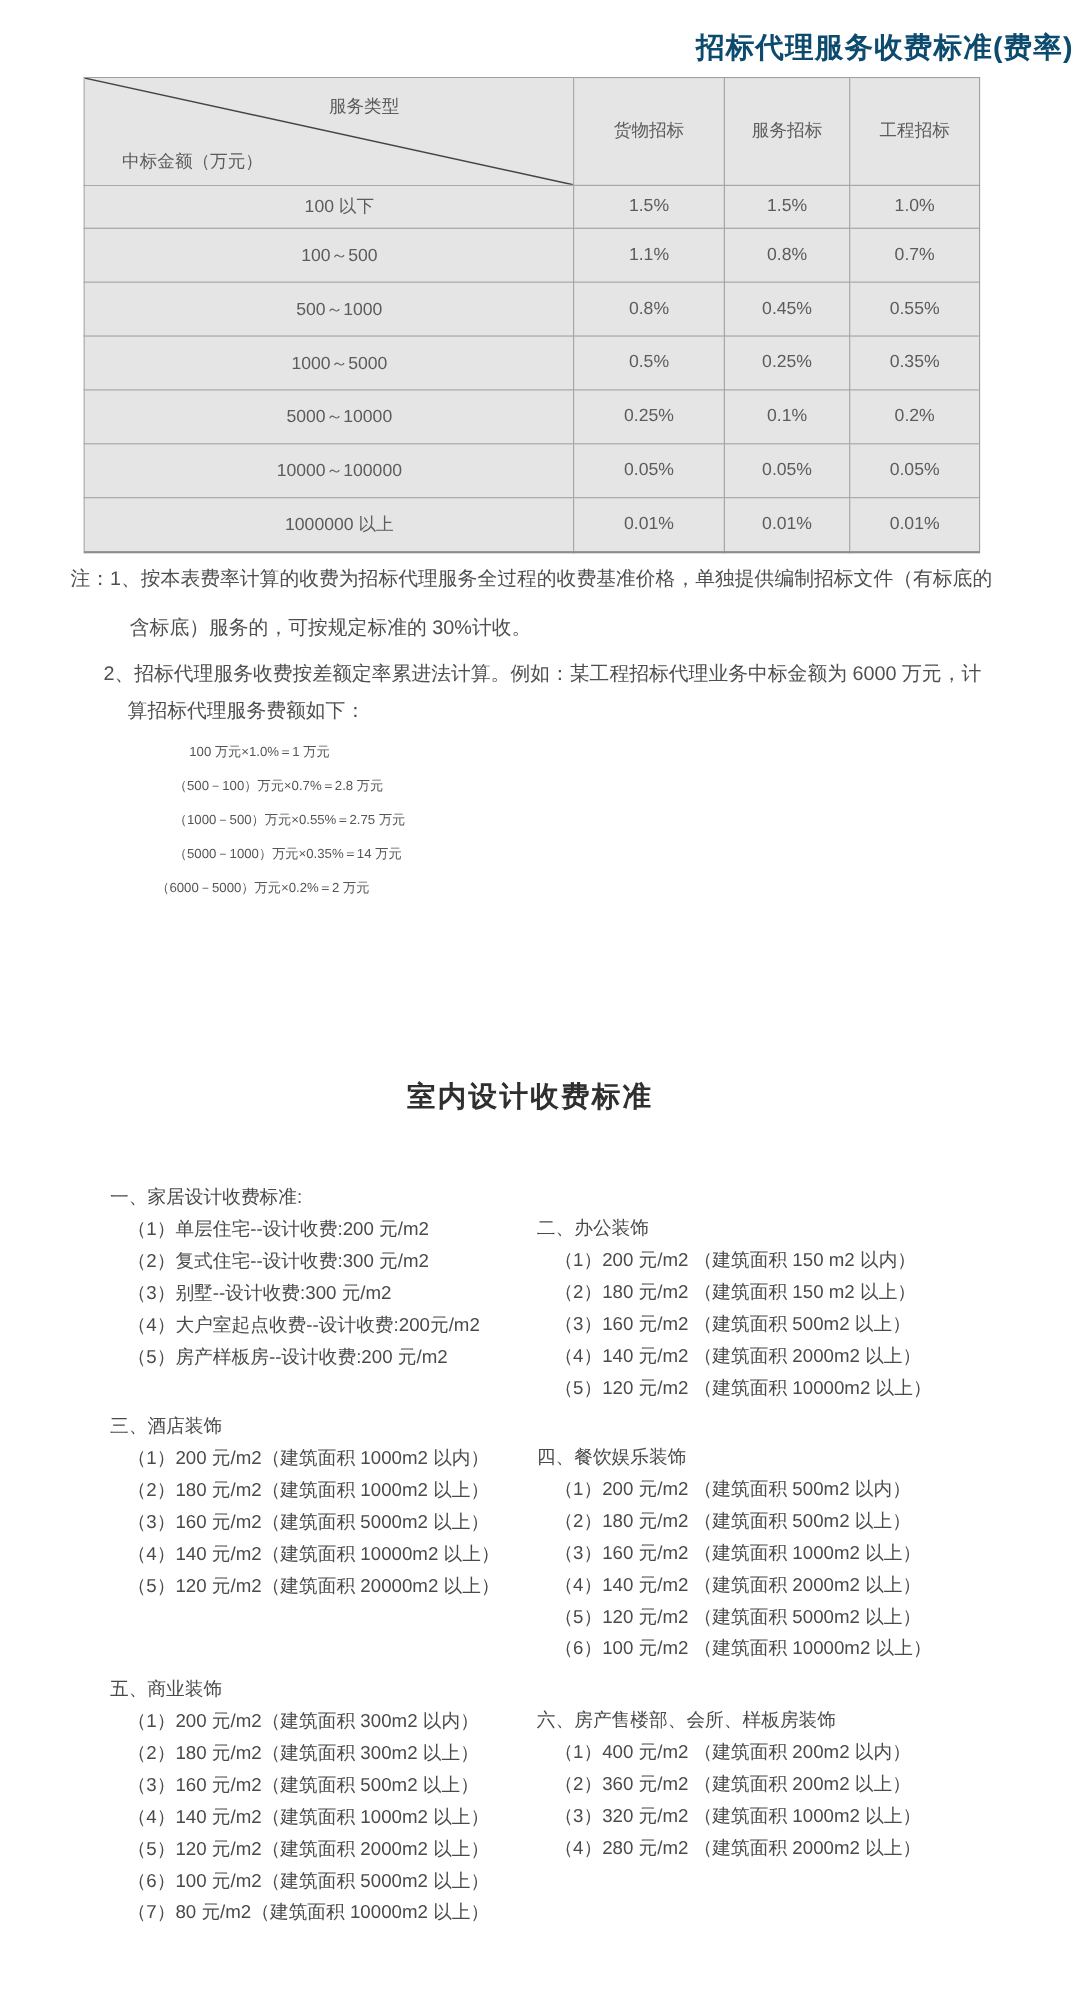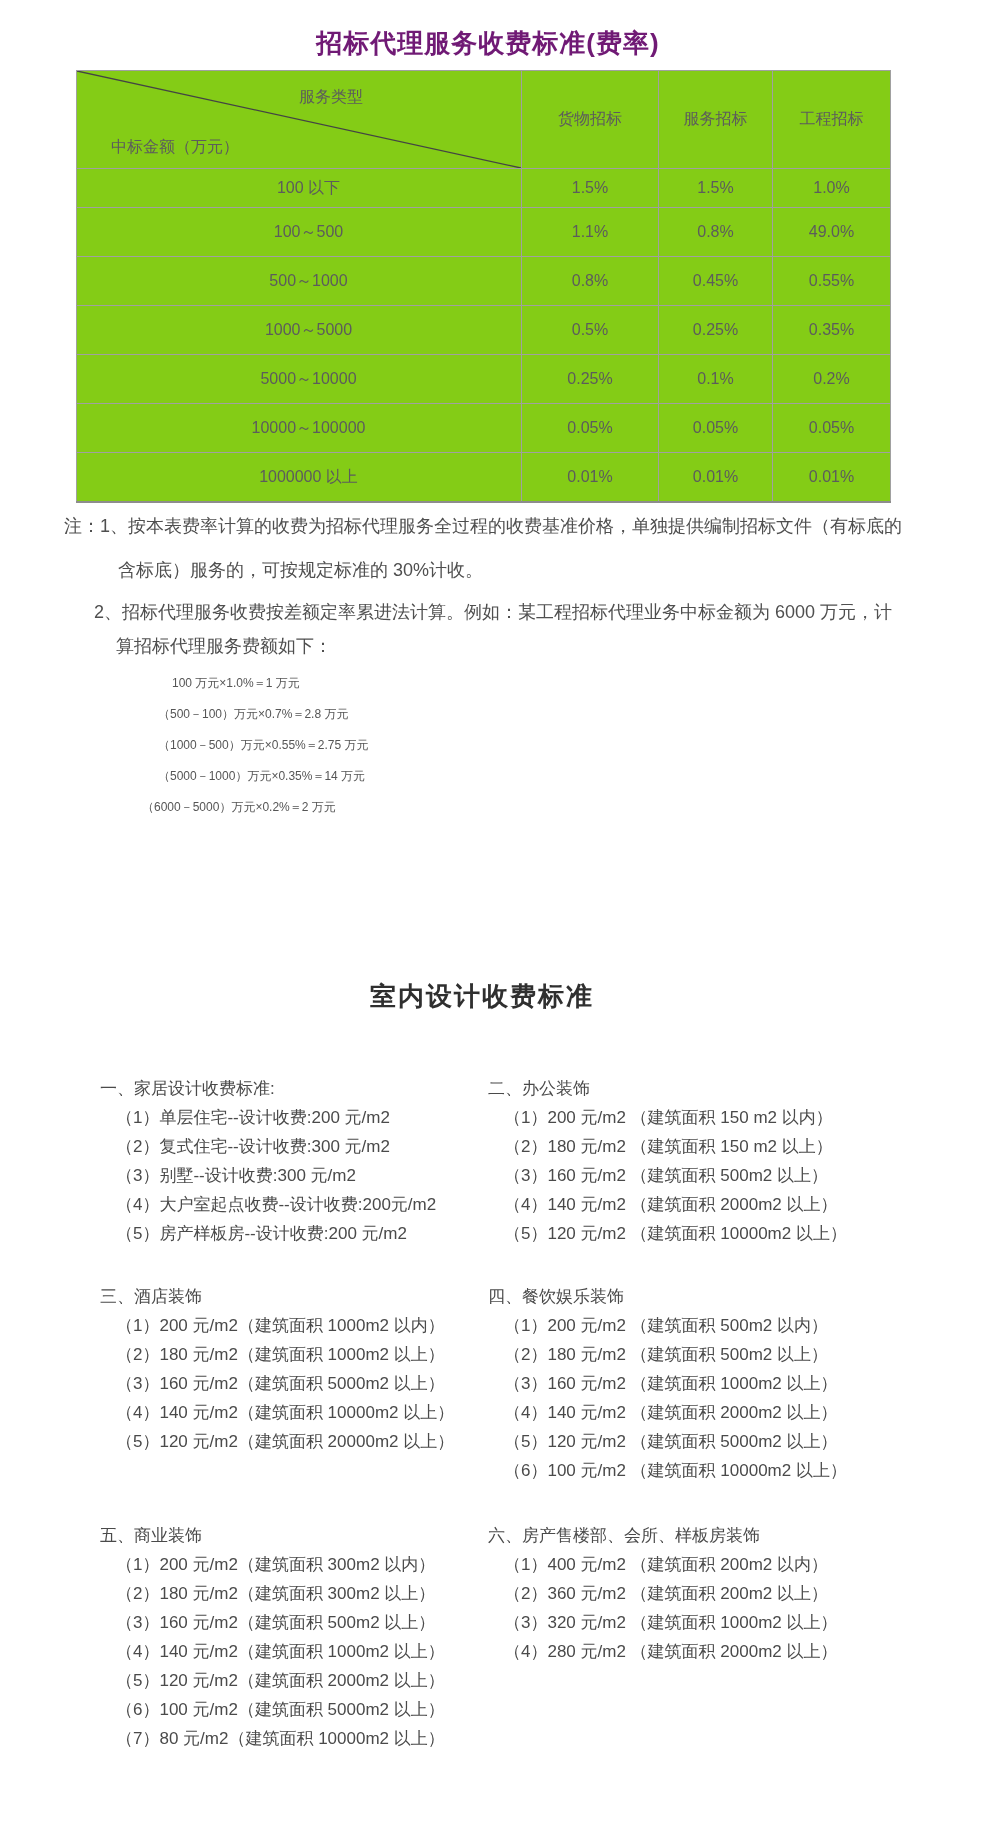--- a/index.html
+++ b/index.html
@@ -4,37 +4,37 @@
 <style>
   html,body{margin:0;padding:0;}
   body{
     width:993px;height:1823px;background:#ffffff;position:relative;
     font-family:"Liberation Sans","DejaVu Sans",sans-serif;
     color:#4f4f4f;
   }
   .abs{position:absolute;}
   
   .s1-title{
-    top:26px;left:0;width:976px;text-align:center;
-    font-size:26px;font-weight:bold;color:#701a75;letter-spacing:1px;
+    top:26px;left:0;width:976px;text-align:right;
+    font-size:26px;font-weight:bold;color:#0c4a6e;letter-spacing:1px;
     white-space:nowrap;
   }
   
   .fee-table{
     position:absolute;top:70px;left:76px;width:814px;
     border-collapse:collapse;table-layout:fixed;
     font-size:16px;color:#5c5c5c;
   }
   .fee-table col.c0{width:445px;}
   .fee-table col.c1{width:137px;}
   .fee-table col.c2{width:114px;}
   .fee-table col.c3{width:118px;}
   .fee-table th,.fee-table td{
     border:1px solid #a0a0a0;font-weight:normal;
-    vertical-align:middle;text-align:center;background:#84cc16;
+    vertical-align:middle;text-align:center;background:#e5e5e5;
   }
   .fee-table{border-bottom:2px solid #8d8d8d;}
   .fee-table thead th{height:95px;}
   .fee-table tbody td{height:46px;}
   .fee-table tbody tr:first-child td{height:36px;}
   .corner{position:relative;padding:0;}
   .corner svg{position:absolute;left:0;top:0;width:100%;height:100%;display:block;}
   .corner-top{position:absolute;left:222px;top:16px;white-space:nowrap;}
   .corner-bottom{position:absolute;left:34px;bottom:10px;white-space:nowrap;}
   .row-label{text-align:left;padding-left:20px;}
@@ -48,21 +48,21 @@
   .calc .calc-line:first-child{margin-left:14px;}
   .calc .calc-line:last-child{margin-left:-16px;}
   
   .s2-title{
     top:979px;left:0;width:964px;text-align:center;
     font-size:26px;font-weight:bold;color:#2f2f2f;letter-spacing:2px;
     white-space:nowrap;
   }
   .fee-group{position:absolute;font-size:17px;line-height:29px;color:#4a4a4a;white-space:nowrap;}
   .col-left{left:100px;}
-  .col-right{left:488px;}
+  .col-right{left:488px;margin-top:28px;}
   .gt1{top:1074px;}
   .gt2{top:1282px;}
   .gt3{top:1521px;}
   .group-heading{white-space:nowrap;}
   .item{padding-left:16px;white-space:nowrap;}
 </style>
 </head>
 <body>
 
 <div>
@@ -94,21 +94,21 @@
       <tr>
         <td class="row-label">100 以下</td>
         <td>1.5%</td>
         <td>1.5%</td>
         <td>1.0%</td>
       </tr>
       <tr>
         <td class="row-label">100～500</td>
         <td>1.1%</td>
         <td>0.8%</td>
-        <td>49.0%</td>
+        <td>0.7%</td>
       </tr>
       <tr>
         <td class="row-label">500～1000</td>
         <td>0.8%</td>
         <td>0.45%</td>
         <td>0.55%</td>
       </tr>
       <tr>
         <td class="row-label">1000～5000</td>
         <td>0.5%</td>

